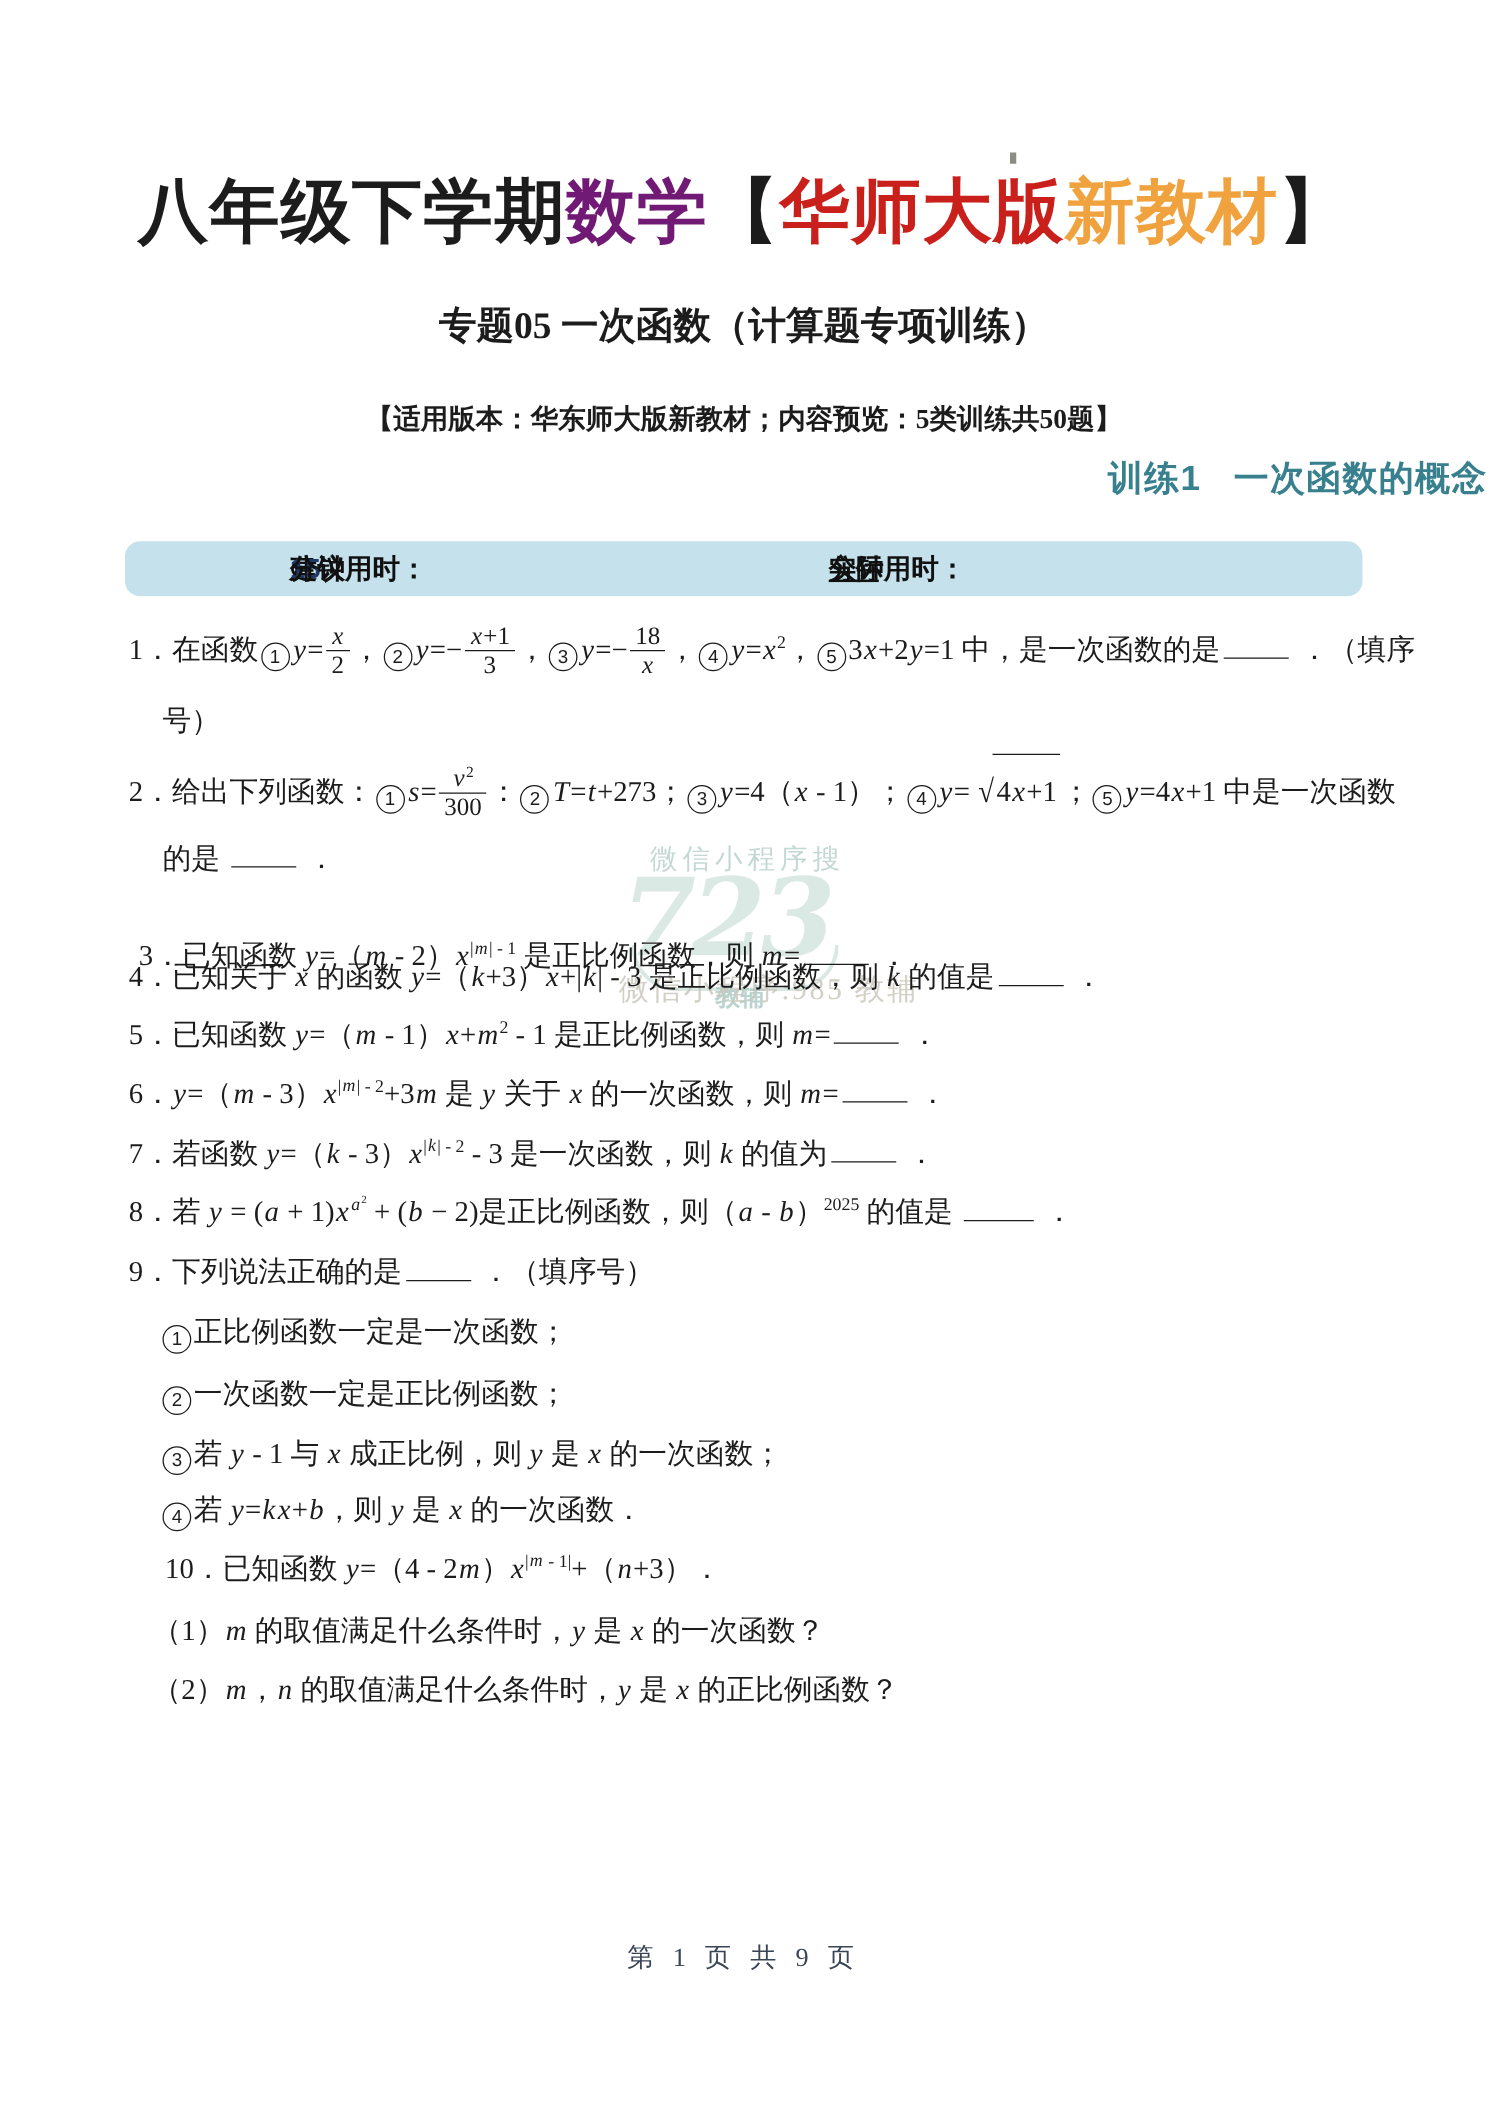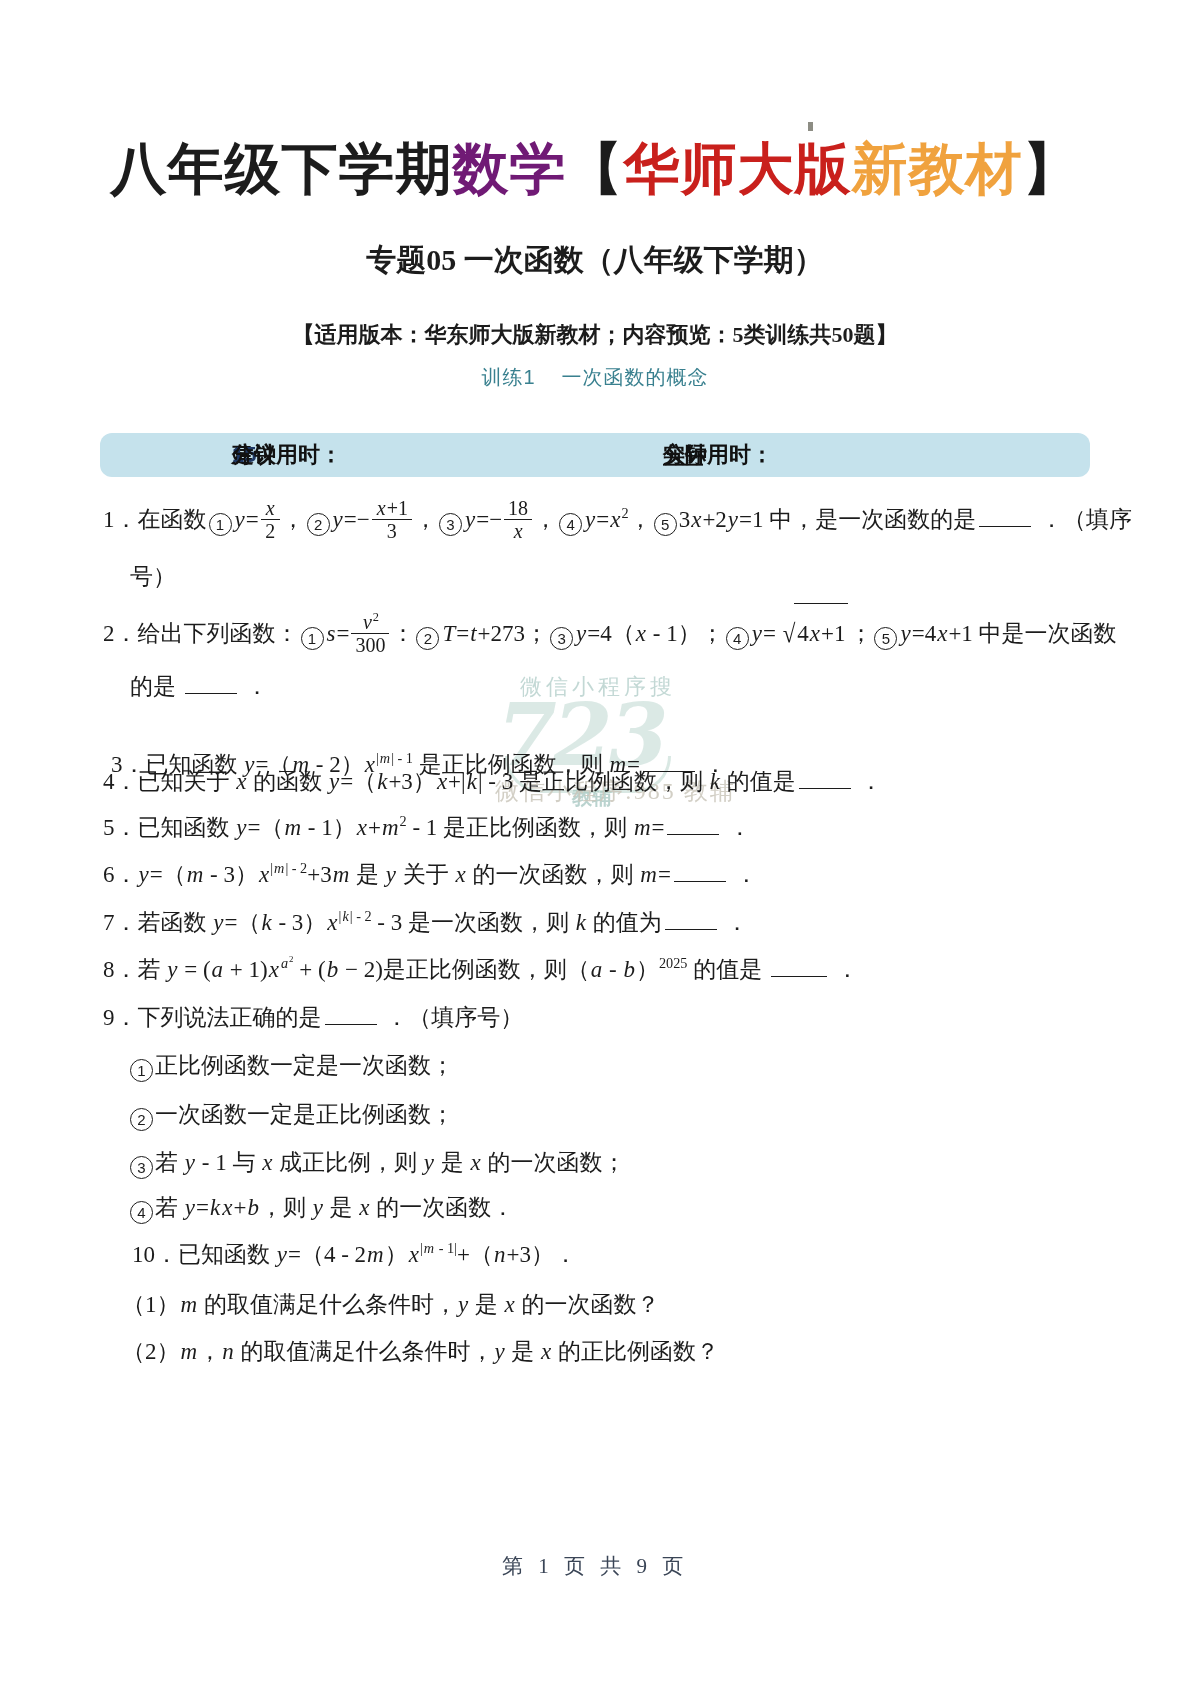--- a/index.html
+++ b/index.html
@@ -6,23 +6,23 @@
   #page{position:relative;width:1190px;height:1683px;background:#ffffff;overflow:hidden;
         font-family:"Liberation Serif","DejaVu Serif",serif;color:#1c1c1c;}
   
   .main-title{position:absolute;top:132px;left:0;width:100%;text-align:center;
       font-family:"Liberation Sans","DejaVu Sans",sans-serif;
       font-size:56px;font-weight:900;letter-spacing:1px;white-space:nowrap;}
   .subtitle{position:absolute;top:240px;left:0;width:100%;text-align:center;
       font-size:30px;font-weight:bold;}
   .meta-line{position:absolute;top:320px;left:0;width:100%;text-align:center;
       font-size:22px;font-weight:bold;}
-  .section-heading{position:absolute;top:364px;left:0;width:100%;text-align:center;
+  .section-heading{position:absolute;top:364px;left:0;width:100%;text-align:right;
       font-family:"Liberation Sans","DejaVu Sans",sans-serif;
-      font-size:20px;font-weight:400;letter-spacing:1px;}
+      font-size:28px;font-weight:700;letter-spacing:1px;}
   .section-heading .gap{display:inline-block;width:26px;}
   
   .banner{position:absolute;left:100px;top:433px;width:990px;height:44px;border-radius:12px;}
   .banner span{position:absolute;top:50%;transform:translateY(-50%);
       font-family:"Liberation Sans","DejaVu Sans",sans-serif;
       font-size:22px;font-weight:bold;color:#111;white-space:nowrap;}
   .banner .left{left:132px;}
   .banner .right{left:563px;}
   .banner .blankline{display:inline-block;width:40px;border-bottom:2.2px solid #111;height:0.85em;}
   
@@ -56,21 +56,21 @@
 <body>
 
 <div id="page">
 
   <div class="stray"></div>
 
   <div class="main-title">
     <span>八年级下学期</span><span style="color: #701a75;">数学</span><span>【</span><span style="color: rgb(201, 32, 28);">华师大版</span><span style="color: rgb(240, 162, 62);">新教材</span><span>】</span>
   </div>
 
-  <div class="subtitle">专题05 一次函数（八年级下学期）</div>
+  <div class="subtitle">专题05 一次函数（计算题专项训练）</div>
 
   <div class="meta-line">【适用版本：华东师大版新教材；内容预览：5类训练共50题】</div>
 
   <div class="section-heading" style="color: rgb(57, 128, 143);">
     <span>训练1</span><span class="gap"></span><span>一次函数的概念</span>
   </div>
 
   <div class="banner" style="background-color: rgb(197, 226, 236);">
     <span class="left">
         <span>建议用时：</span>

